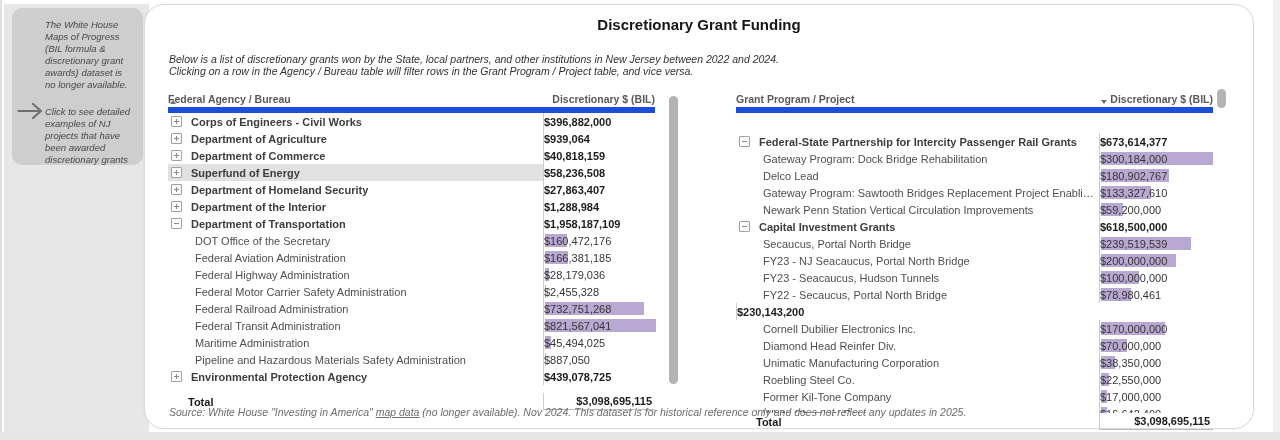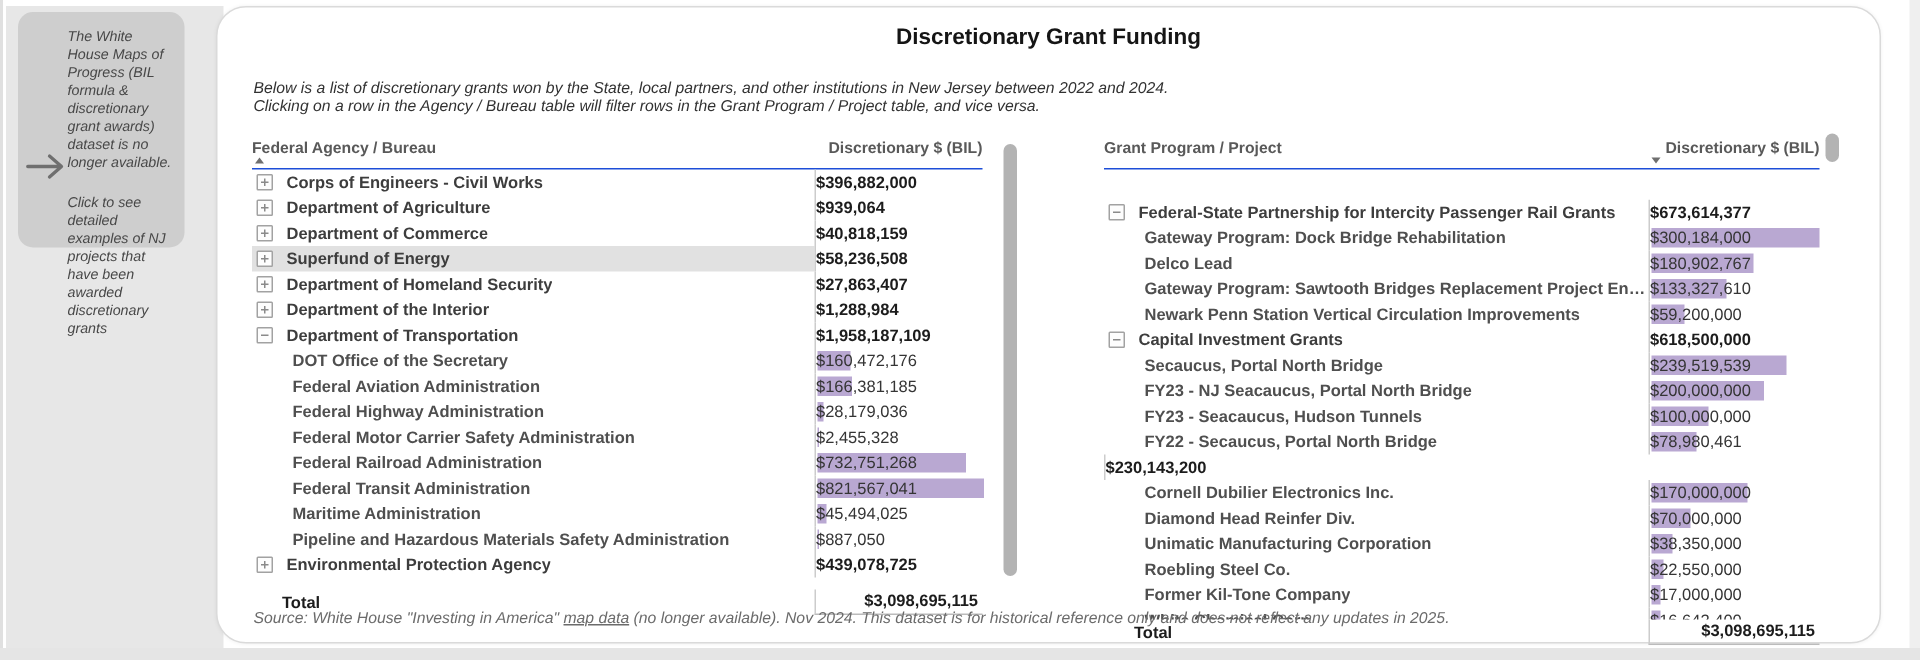--- a/index.html
+++ b/index.html
@@ -5,57 +5,57 @@
   *{margin:0;padding:0;box-sizing:border-box;}
   html,body{width:1280px;height:440px;}
   body{position:relative;background:#ffffff;font-family:"Liberation Sans",sans-serif;overflow:hidden;}
 
   .bottom-strip{position:absolute;left:0;bottom:0;width:1280px;height:8px;background:#e5e5e5;}
   .right-strip{position:absolute;right:0;top:0;width:7px;height:432px;background:#efefef;}
   .left-edge{position:absolute;left:0;top:0;width:2px;height:440px;background:#e0e0e0;}
 
   
   .sidebar{position:absolute;left:4px;top:4px;width:145px;height:428px;background:#e7e7e7;}
-  .sidebar-card{position:absolute;left:8px;top:4px;width:111px;height:157px;background:#cecece;border-radius:10px;
+  .sidebar-card{position:absolute;left:8px;top:4px;width:131px;height:157px;background:#cecece;border-radius:10px;
     padding:11px 8px 0 33px;font-style:italic;font-size:9.5px;line-height:12px;color:#474747;}
   .sidebar-note2{margin-top:15px;}
   .arrow-wrap{position:absolute;left:5px;top:93px;}
 
   
   .main-card{position:absolute;left:144px;top:4px;width:1110px;height:425px;background:#ffffff;
     border:1px solid #dadada;border-radius:20px;box-shadow:0 0 3px rgba(0,0,0,.06);}
   .title{position:absolute;left:0;right:0;top:11px;text-align:center;font-size:15px;font-weight:bold;color:#151515;}
   .desc{position:absolute;left:24px;top:49px;font-size:10.5px;font-style:italic;color:#323232;line-height:11.5px;}
 
   
   .tbl{position:absolute;top:86px;font-size:11px;}
   .tbl-agency{left:23px;width:487px;}
   .tbl-program{left:591px;width:477px;}
-  .thead{display:flex;height:22px;border-bottom:1px solid #1d4ed8;color:#595959;font-weight:bold;font-size:10.5px;}
+  .thead{display:flex;height:22px;border-bottom:6px solid #1d4ed8;color:#595959;font-weight:bold;font-size:10.5px;}
   .th-name{flex:1;position:relative;padding-top:2px;}
   .th-val{position:relative;text-align:right;padding-top:2px;}
   .tbl-agency .th-val,.tbl-agency .cell-val{width:112px;}
   .tbl-program .th-val,.tbl-program .cell-val{width:114px;}
   .sort-asc{position:absolute;left:2px;bottom:3px;width:0;height:0;
     border-left:3.5px solid transparent;border-right:3.5px solid transparent;border-bottom:4px solid #6f6f6f;}
   .sort-desc{position:absolute;left:2px;bottom:3px;width:0;height:0;
     border-left:3.5px solid transparent;border-right:3.5px solid transparent;border-top:4px solid #6f6f6f;}
 
   .tbody{}
   .tbody-clip{height:280px;overflow:hidden;margin-top:20px;}
   .trow{display:flex;height:17px;}
   .cell-name{flex:1;display:flex;align-items:center;overflow:hidden;white-space:nowrap;text-align:right;}
   .trow.selected .cell-name{background:#e1e1e1;}
   .cell-val{position:relative;height:100%;border-left:1px solid #cccccc;display:flex;align-items:center;justify-content:flex-start;}
   .bar{position:absolute;left:1px;top:2px;bottom:2px;}
   .vt{position:relative;padding-right:3px;color:#353535;}
   .trow.parent .vt{font-weight:bold;color:#1c1c1c;}
   .lab{overflow:hidden;text-overflow:ellipsis;white-space:nowrap;color:#4f4f4f;}
   .trow.parent .lab{font-weight:bold;color:#3d3d3d;}
-  .trow.child .lab{padding-left:27px;font-weight:bold;}
+  .trow.child .lab{padding-left:27px;}
 
   .exp{flex:none;width:11px;height:11px;border:1px solid #a2a2a2;border-radius:1px;background:#fdfdfd;position:relative;margin:0 9px 0 3px;}
   .exp .h{position:absolute;left:2px;right:2px;top:4px;height:1px;background:#8a8a8a;}
   .exp .v{position:absolute;top:2px;bottom:2px;left:4px;width:1px;background:#8a8a8a;}
 
   .total-row{display:flex;height:17px;font-weight:bold;color:#1c1c1c;}
   .tbl-agency .total-row{margin-top:8px;}
   .total-name{flex:1;padding-left:20px;display:flex;align-items:center;}
   .total-val{height:100%;border-left:1px solid #cccccc;border-bottom:1px solid #bbbbbb;
     display:flex;align-items:center;justify-content:flex-end;padding-right:3px;}

